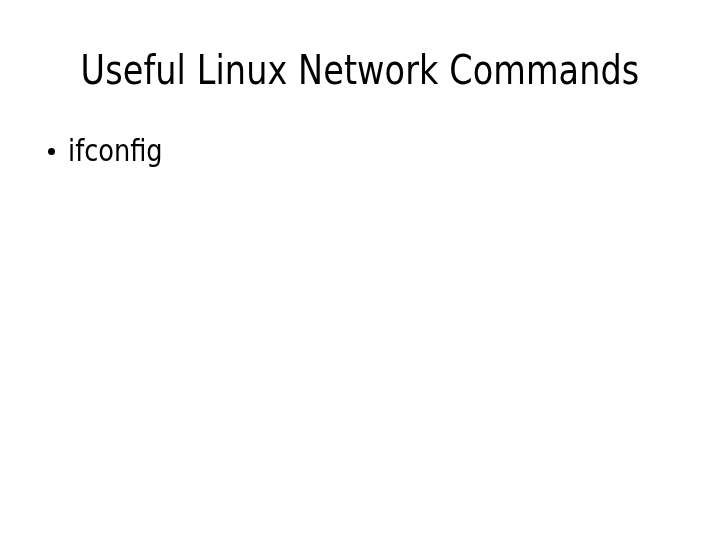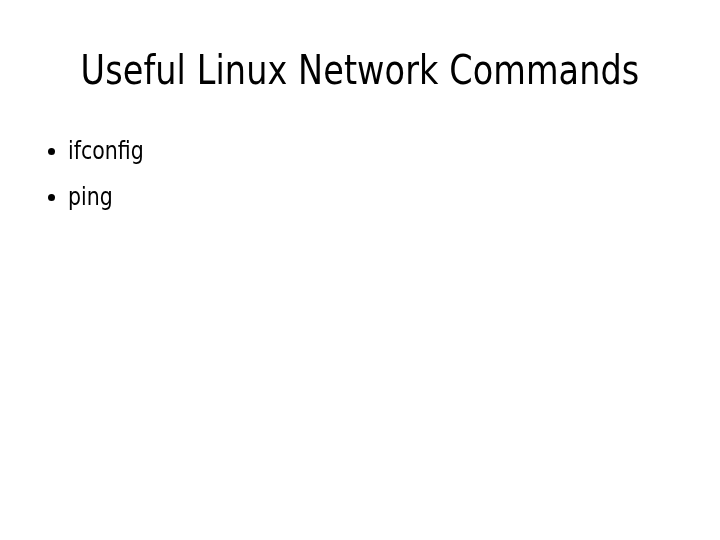--- a/index.html
+++ b/index.html
@@ -50,21 +50,21 @@
     padding: 0;
     list-style: none;
   }
 
   .bullet-item {
     position: relative;
     display: block;
     height: 46px;
     padding-left: 24px;
     font-family: "DejaVu Sans Condensed", "Liberation Sans Narrow", "Liberation Sans", sans-serif;
-    font-size: 24px;
+    font-size: 30px;
     font-weight: 400;
     line-height: 40px;
     color: #000000;
     white-space: nowrap;
   }
 
   .bullet-marker {
     position: absolute;
     left: 4px;
     top: 17px;
@@ -90,21 +90,17 @@
   <ul class="bullet-list">
 
     <li class="bullet-item">
       <span class="bullet-marker"></span>
       <span class="bullet-text">ifconfig</span>
     </li>
 
 
 
 
-    <li class="bullet-item">
-      <span class="bullet-marker"></span>
-      <span class="bullet-text">ping</span>
-    </li>
 
 
   </ul>
 
 </div>
 
 </body></html>

